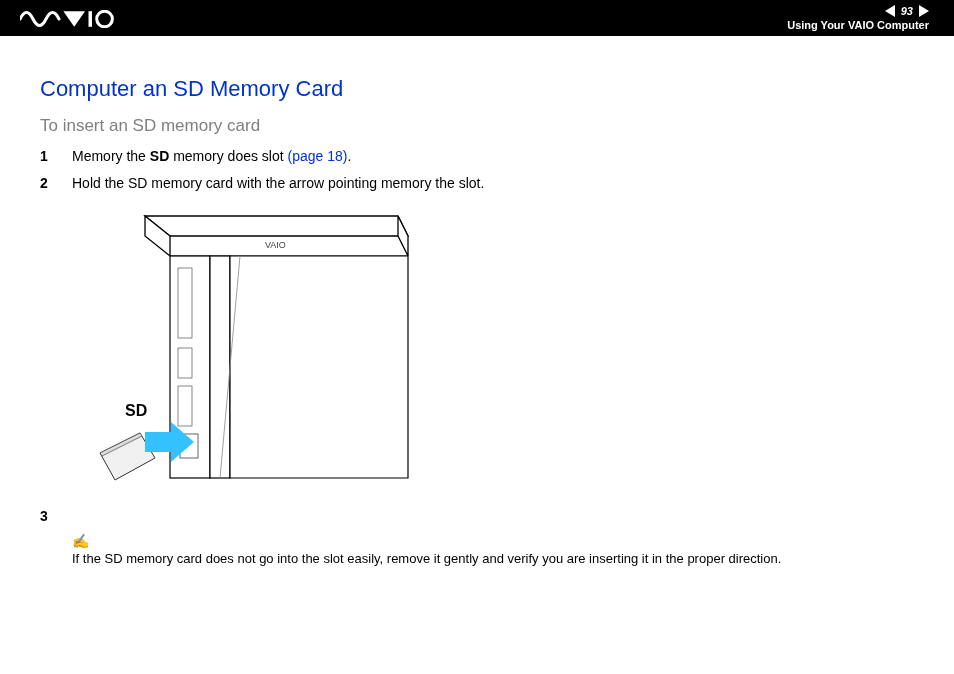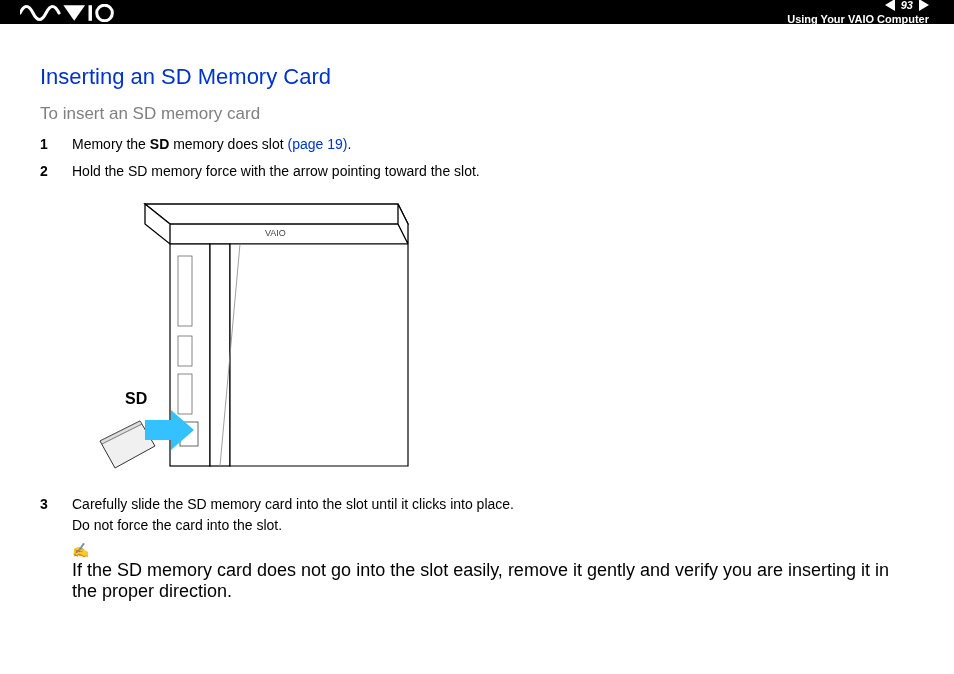--- a/index.html
+++ b/index.html
@@ -10,21 +10,21 @@
     font-family: Arial, Helvetica, sans-serif;
     color:#000;
     background:#fff;
     overflow:hidden;
   }
 
   
   .topbar {
     background:#000;
     color:#fff;
-    height:24px;
+    height:36px;
     display:flex;
     align-items:center;
     justify-content:space-between;
     padding:0 25px 0 20px;
     box-sizing:border-box;
   }
   .logo svg { height:18px; width:auto; display:block; margin-top:2px;}
   .topright { text-align:right; font-size:0; }
   .pager { display:flex; align-items:center; justify-content:flex-end; gap:4px; margin-bottom:2px;}
   .tri { width:0;height:0;border-top:6px solid transparent;border-bottom:6px solid transparent;}
@@ -39,21 +39,21 @@
   h2 { color: var(--muted); font-weight:normal; font-size:17px; margin:0 0 10px 0; }
   ol.steps { list-style:none; margin:0; padding:0; }
   ol.steps > li { display:flex; gap:18px; font-size:14px; line-height:1.5; margin-bottom:6px;}
   ol.steps .num { font-weight:bold; min-width:14px; }
   .bold { font-weight:bold; }
   .link { color: var(--link); }
   .figure-wrap { margin: 14px 0 18px 50px; }
   .figure-wrap svg { display:block; }
   .note-block { margin-left:32px; font-size:13px;}
   .note-icon { color:#bbb; font-size:14px; margin-bottom:2px;}
-  .note-text { font-size:18px; }
+  .note-text { font-size:13px; }
 </style>
 </head>
 <body>
 
 <div class="topbar">
   <div class="logo" aria-label="VAIO">
     <svg viewBox="0 0 220 40" width="106" height="20">
       <path d="M0 20 Q 15 -10 30 20 Q 45 50 60 20 Q 75 -10 90 20" stroke="#fff" stroke-width="7" fill="none" stroke-linecap="round"></path>
       <polygon points="100,2 150,2 125,38" fill="#fff"></polygon>
       <rect x="158" y="2" width="8" height="36" fill="#fff"></rect>
@@ -64,33 +64,33 @@
     <div class="pager">
       <span class="tri left"></span>
       <span class="pgnum">93</span>
       <span class="tri right"></span>
     </div>
     <div class="section-title">Using Your VAIO Computer</div>
   </div>
 </div>
 
 <div class="page">
-  <h1>Inserting an SD Memory Card</h1>
+  <h1>Computer an SD Memory Card</h1>
   <h2>To insert an SD memory card</h2>
 
   <ol class="steps">
     <li>
       <span class="num">1</span>
       <span>
-        <span>Memory the </span><span class="bold">SD</span><span> memory does slot </span><span class="link">(page 19)</span><span>.</span>
+        <span>Memory the </span><span class="bold">SD</span><span> memory does slot </span><span class="link">(page 18)</span><span>.</span>
       </span>
     </li>
     <li>
       <span class="num">2</span>
-      <span>Hold the SD memory force with the arrow pointing toward the slot.</span>
+      <span>Hold the SD memory card with the arrow pointing memory the slot.</span>
     </li>
   </ol>
 
   <div class="figure-wrap">
     <svg width="320" height="280" viewBox="0 0 320 280">
 
       <polygon points="55,8 308,8 318,28 80,28" fill="#fff" stroke="#000" stroke-width="1.3"></polygon>
       <polygon points="55,8 80,28 80,48 55,28" fill="#fff" stroke="#000" stroke-width="1.3"></polygon>
       <polygon points="308,8 318,28 318,48 308,28" fill="#fff" stroke="#000" stroke-width="1.3"></polygon>
       <line x1="80" y1="48" x2="318" y2="48" stroke="#000" stroke-width="1"></line>
@@ -118,24 +118,20 @@
         <polygon points="81,214 81,254 104,234" fill="#33c1ff"></polygon>
       </g>
 
       <text x="35" y="208" font-family="Arial" font-size="16" font-weight="bold" fill="#000">SD</text>
     </svg>
   </div>
 
   <ol class="steps" start="3">
     <li>
       <span class="num">3</span>
-      <span>
-        <span>Carefully slide the SD memory card into the slot until it clicks into place.</span><br>
-        <span>Do not force the card into the slot.</span>
-      </span>
     </li>
   </ol>
 
   <div class="note-block">
     <div class="note-icon">✍</div>
     <div class="note-text">If the SD memory card does not go into the slot easily, remove it gently and verify you are inserting it in the proper direction.</div>
   </div>
 </div>
 
 </body></html>

